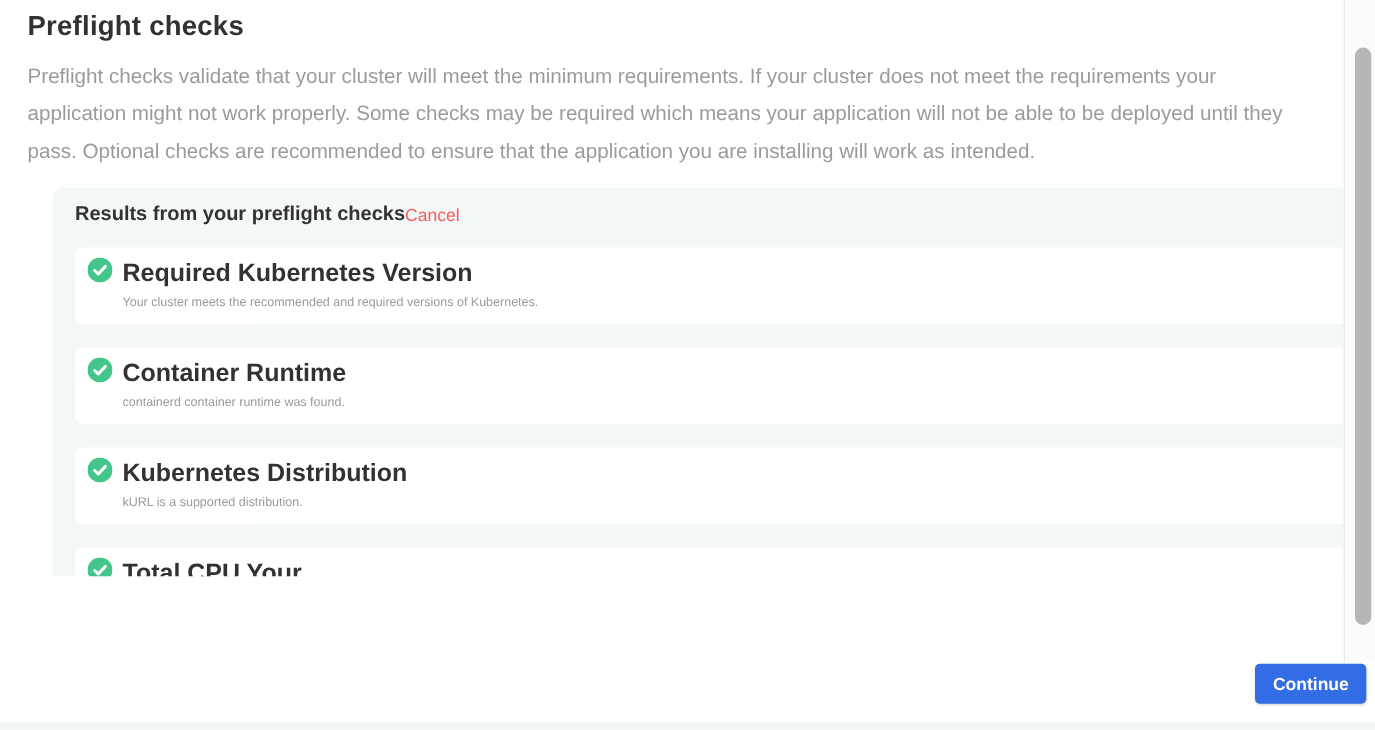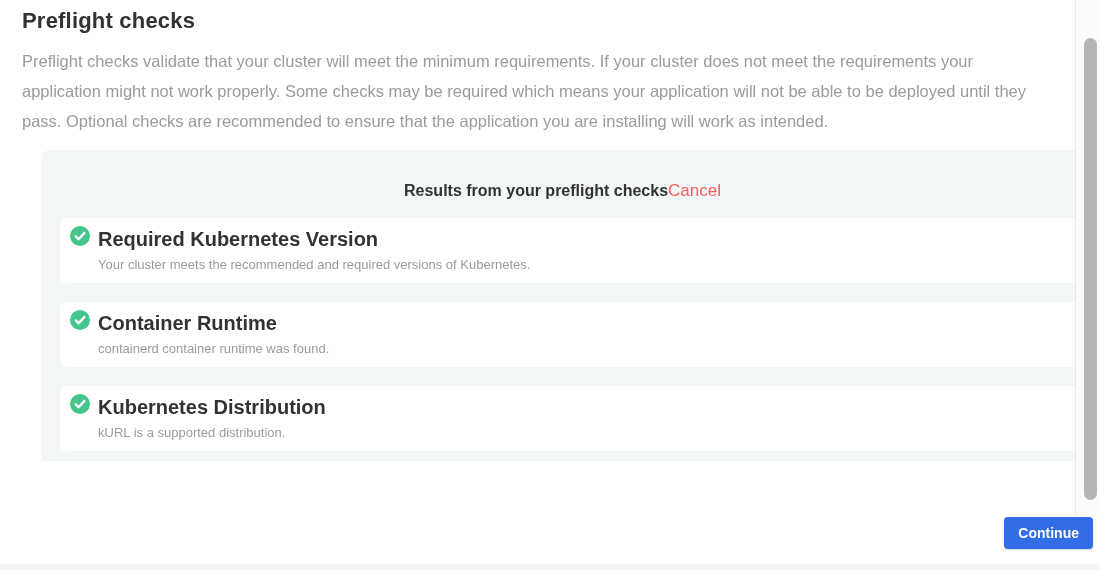--- a/index.html
+++ b/index.html
@@ -23,53 +23,53 @@
     width:1032px;font-size:16.5px;line-height:30px;color:#9b9b9b;
     margin:0 0 14px 0;font-weight:400;
   }
   
   .results-card{
     margin-left:20px;width:1054px;box-sizing:border-box;
     background:#f4f7f8;border-radius:8px;
     padding:13px 9px 20px 18px;
   }
   .card-header{
-    display:flex;align-items:center;justify-content:center;
-    padding:0 22px 0 0;margin-bottom:17px;margin-top:18px;
+    display:flex;align-items:center;justify-content:flex-start;
+    padding:0 22px 0 0;margin-bottom:17px;
   }
   .card-title{font-size:16px;font-weight:700;color:#323232;}
   .cancel-link{
-    font-size:17px;font-weight:500;color:var(--cancel-red,#f65c5c);
+    font-size:14px;font-weight:500;color:var(--cancel-red,#f65c5c);
     text-decoration:none;cursor:pointer;
   }
   .check-row{
     position:relative;background:#ffffff;border-radius:6px;
     padding:10px 16px 11px 38px;margin-bottom:19px;min-height:34px;
   }
   .check-row.warn{background:var(--warning-bg,#fdf8e9);}
   .check-icon{position:absolute;left:10px;top:8px;width:20px;height:20px;display:block;}
   .check-icon svg{width:20px;height:20px;display:block;}
   .ok-bg{fill:var(--success,#44c58b);}
   .ok-tick{fill:none;stroke:#ffffff;stroke-width:2.4;stroke-linecap:round;stroke-linejoin:round;}
   .warn-tri{fill:var(--warning,#f0a733);stroke:var(--warning,#f0a733);stroke-width:2.6;stroke-linejoin:round;}
   .check-title{font-size:20px;font-weight:700;color:#323232;margin:0 0 6px 0;}
-  .check-msg{font-size:13px;font-weight:500;color:#9b9b9b;}
+  .check-msg{font-size:10px;font-weight:500;color:#9b9b9b;}
   
   .scrollbar{
     position:absolute;left:1075px;top:0;width:25px;height:530px;
     background:#fbfbfb;border-left:1px solid #e8e8e8;box-sizing:border-box;
     cursor:default;
   }
   .scroll-thumb{
     position:absolute;left:8px;top:38px;width:13px;height:462px;
     background:#b6b6b6;border-radius:7px;
   }
   
   .footer{
-    position:absolute;left:0;top:516px;width:1100px;height:54px;background:#ffffff;
+    position:absolute;left:0;top:530px;width:1100px;height:54px;background:#ffffff;
   }
   .continue-btn{
     position:absolute;right:7px;top:1px;height:32px;min-width:80px;
     background:var(--primary-blue,#326de6);color:#ffffff;
     border:0;border-radius:4px;font-family:inherit;
     font-size:14px;font-weight:700;padding:0 14px;cursor:pointer;
     box-shadow:0 1px 2px rgba(0,0,0,.18);
   }
   .bottom-strip{
     position:absolute;left:0;top:48px;width:1100px;height:6px;background:#f2f6f5;

